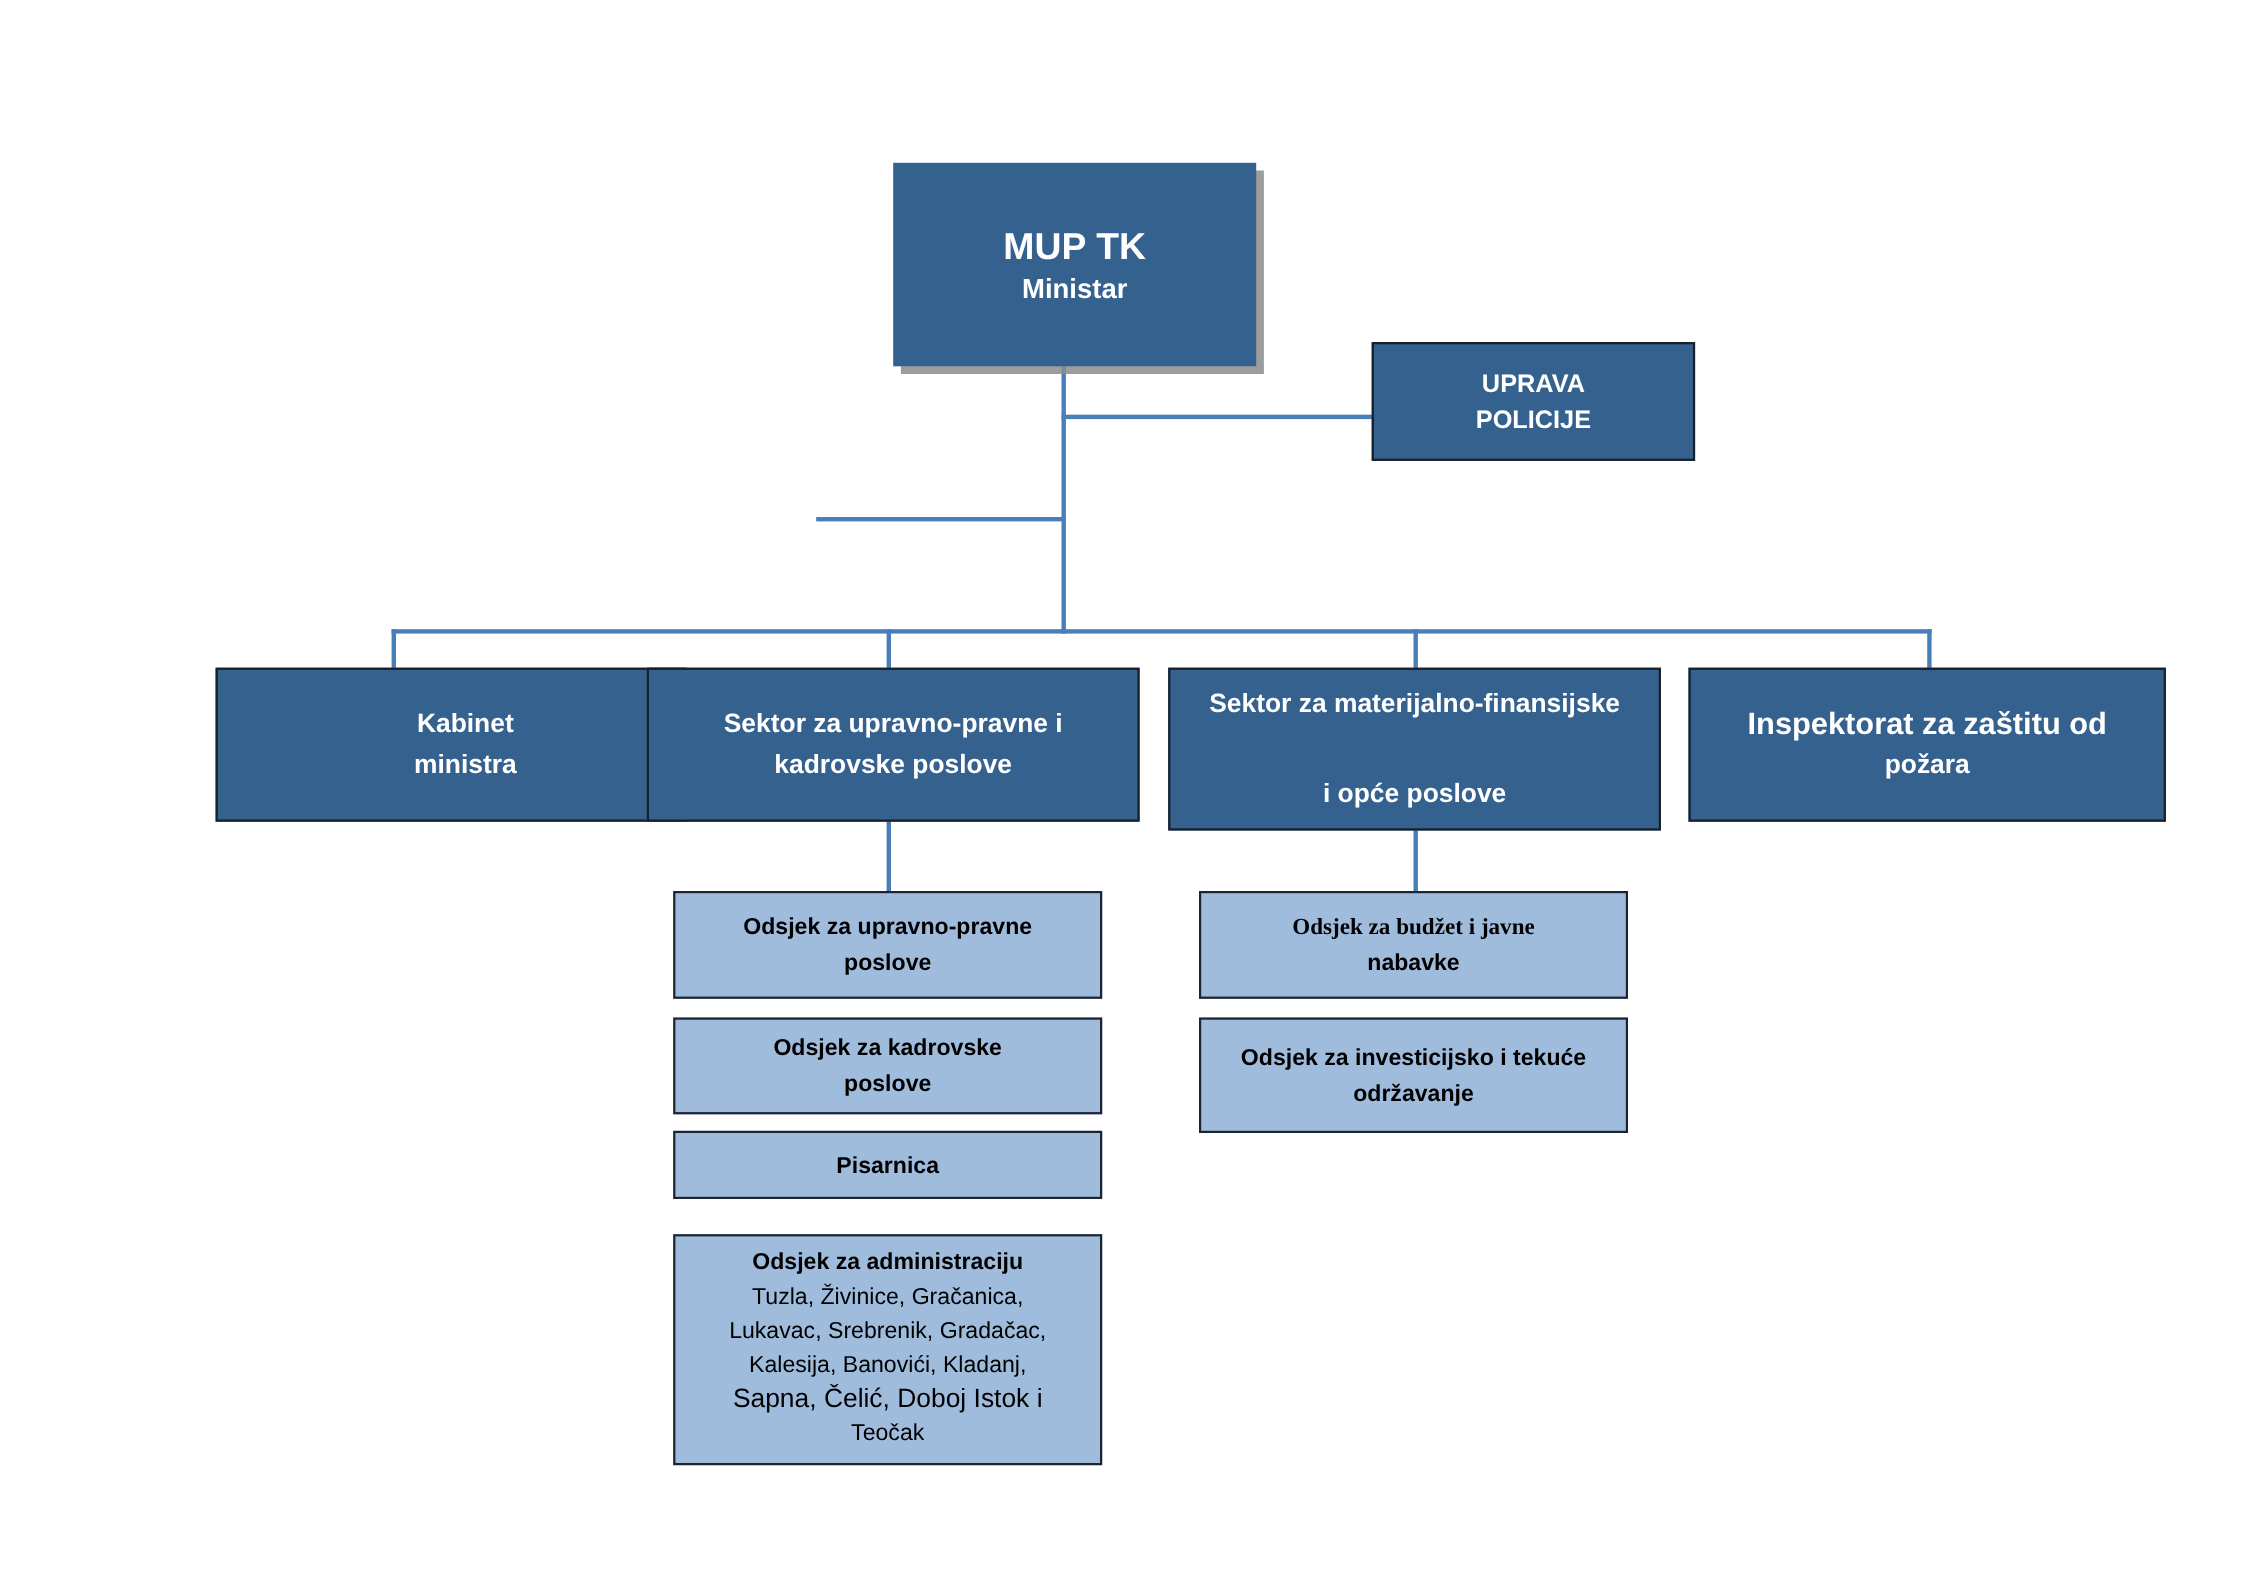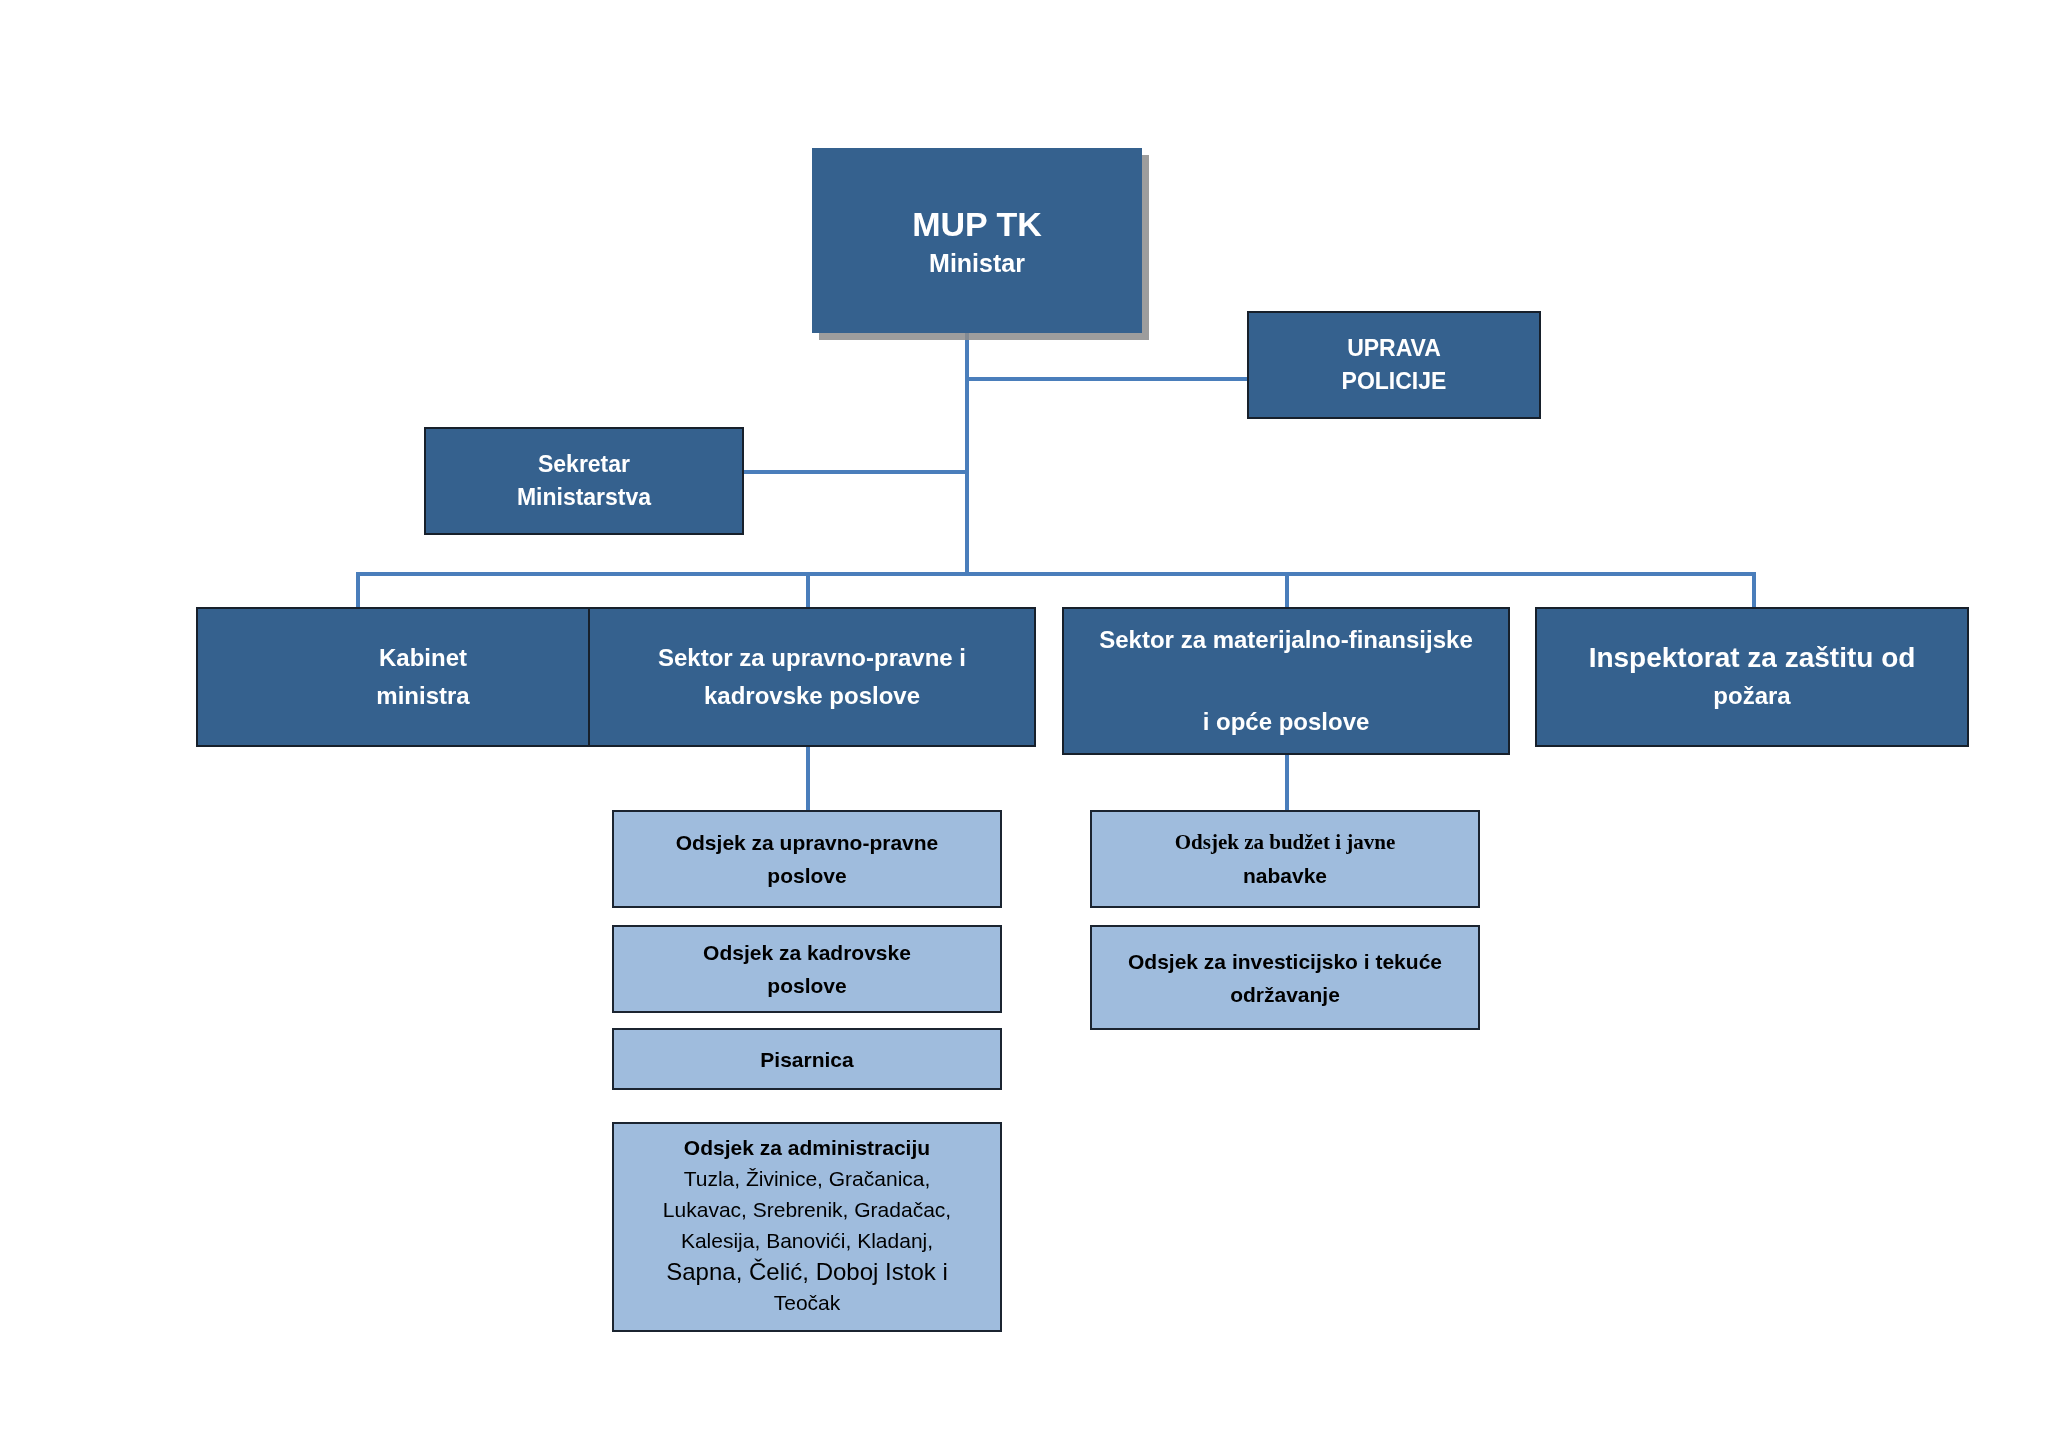--- a/index.html
+++ b/index.html
@@ -84,24 +84,20 @@
   <div class="node node-dark shadowed" style="left:812px; top:148px; width:330px; height:185px;">
     <div class="line-1" style="font-size:34px; line-height:44px;">MUP TK</div>
     <div class="line-2" style="font-size:25px; line-height:34px;">Ministar</div>
   </div>
 
   <div class="node node-dark" style="left:1247px; top:311px; width:294px; height:108px;">
     <div class="line-1" style="font-size:23px; line-height:33px;">UPRAVA</div>
     <div class="line-2" style="font-size:23px; line-height:33px;">POLICIJE</div>
   </div>
 
-  <div class="node node-dark" style="left:424px; top:427px; width:320px; height:108px;">
-    <div class="line-1" style="font-size:23px; line-height:33px;">Sekretar</div>
-    <div class="line-2" style="font-size:23px; line-height:33px;">Ministarstva</div>
-  </div>
 
   <div class="node node-dark" style="left:196px; top:607px; width:428px; height:140px;padding-left:26px;">
     <div class="line-1" style="font-size:24px; line-height:38px;">Kabinet</div>
     <div class="line-2" style="font-size:24px; line-height:38px;">ministra</div>
   </div>
 
   <div class="node node-dark" style="left:588px; top:607px; width:448px; height:140px;">
     <div class="line-1" style="font-size:24px; line-height:38px;">Sektor za upravno-pravne i</div>
     <div class="line-2" style="font-size:24px; line-height:38px;">kadrovske poslove</div>
   </div>

